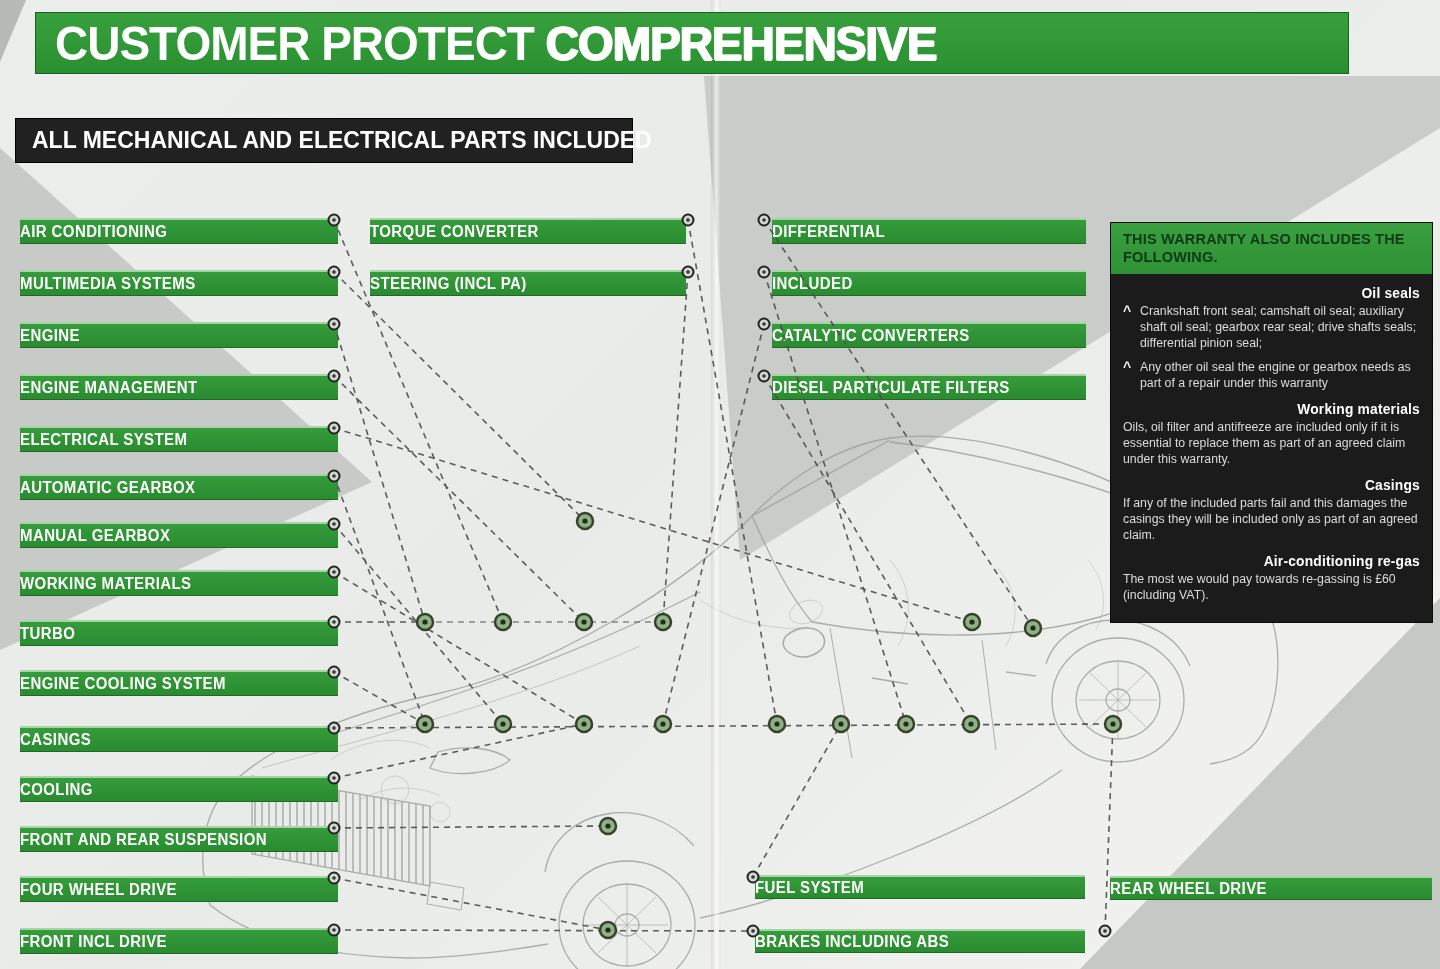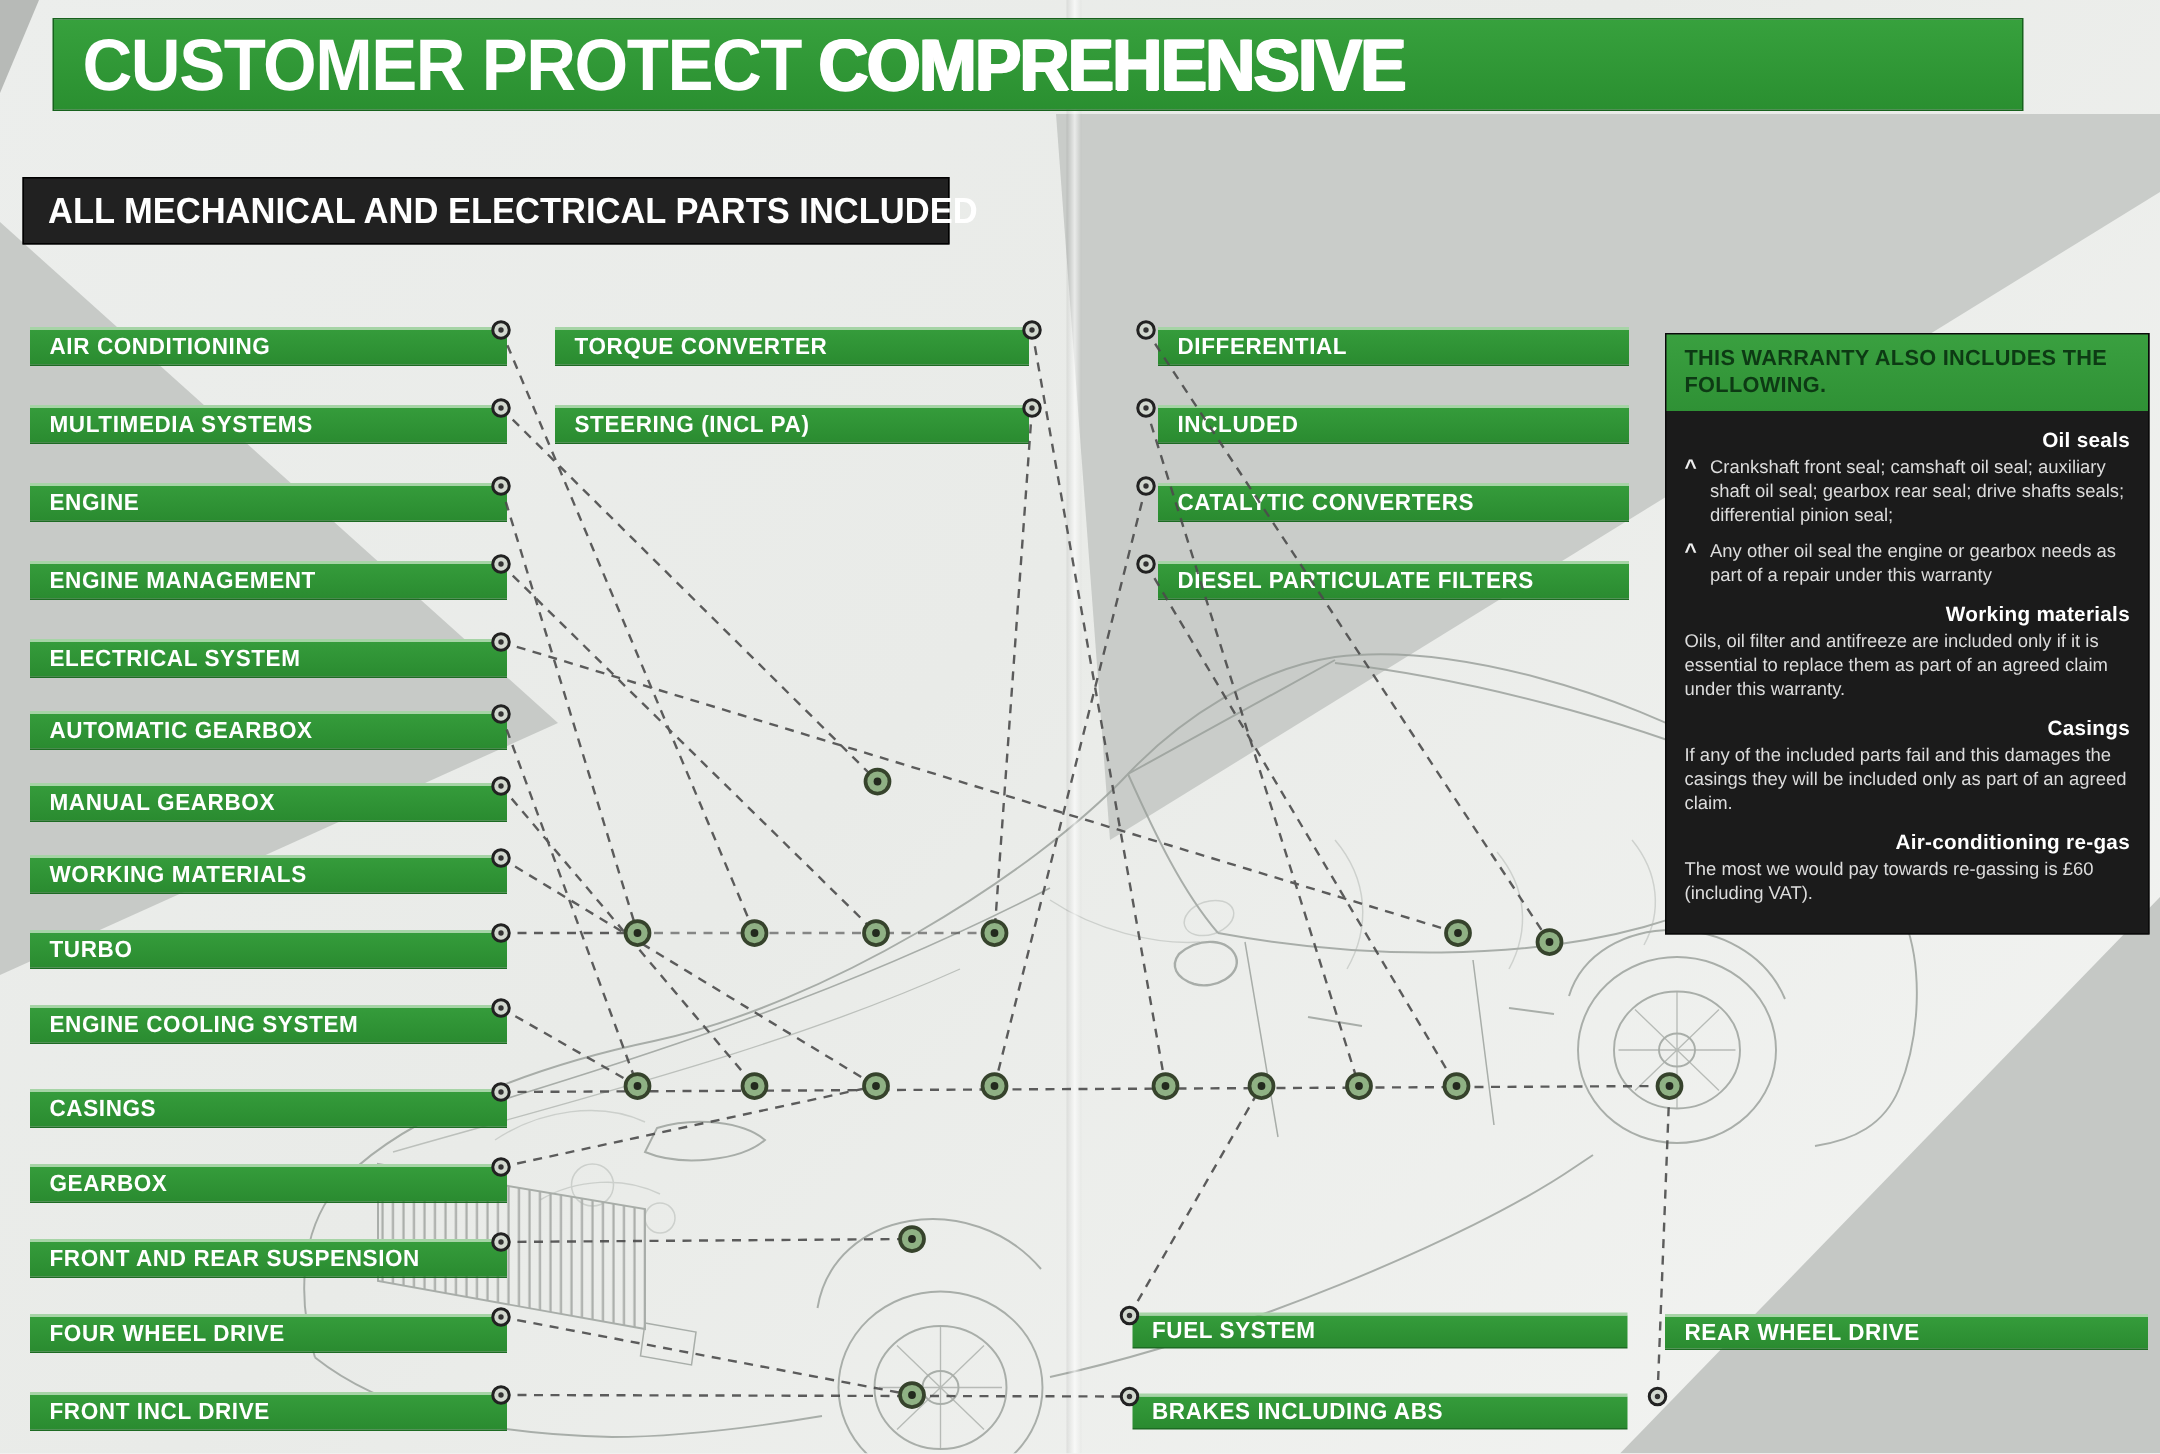--- a/index.html
+++ b/index.html
@@ -43,21 +43,21 @@
     color:#fff;font-size:23px;font-weight:700;letter-spacing:0;
     transform:scaleY(1.05);transform-origin:left center;white-space:nowrap;
   }
 
   
   .bar{
     position:absolute;height:26px;box-sizing:border-box;
     background:linear-gradient(#359c3b,#2a8b30);
     border-top:2px solid #a6d4a6;
     border-bottom:1px solid #1d6b23;
-    display:flex;align-items:center;padding-left:13px;
+    display:flex;align-items:center;
   }
   .bar span{
     color:#fff;font-size:15px;font-weight:700;letter-spacing:.4px;
     white-space:nowrap;transform:scaleY(1.04);transform-origin:left center;
   }
   .bar.short{height:24px;text-align:center;}
 
   
   .sidebar{
     left:1110px;top:222px;width:323px;box-sizing:border-box;
@@ -204,21 +204,21 @@
   <div class="layer bar" style="left:20px;top:620px;width:318px">
       <span>TURBO</span>
     </div>
   <div class="layer bar" style="left:20px;top:670px;width:318px">
       <span>ENGINE COOLING SYSTEM</span>
     </div>
   <div class="layer bar" style="left:20px;top:726px;width:318px">
       <span>CASINGS</span>
     </div>
   <div class="layer bar" style="left:20px;top:776px;width:318px">
-      <span>GEARBOX</span>
+      <span>COOLING</span>
     </div>
   <div class="layer bar" style="left:20px;top:826px;width:318px">
       <span>FRONT AND REAR SUSPENSION</span>
     </div>
   <div class="layer bar" style="left:20px;top:876px;width:318px">
       <span>FOUR WHEEL DRIVE</span>
     </div>
   <div class="layer bar" style="left:20px;top:928px;width:318px">
       <span>FRONT INCL DRIVE</span>
     </div>

